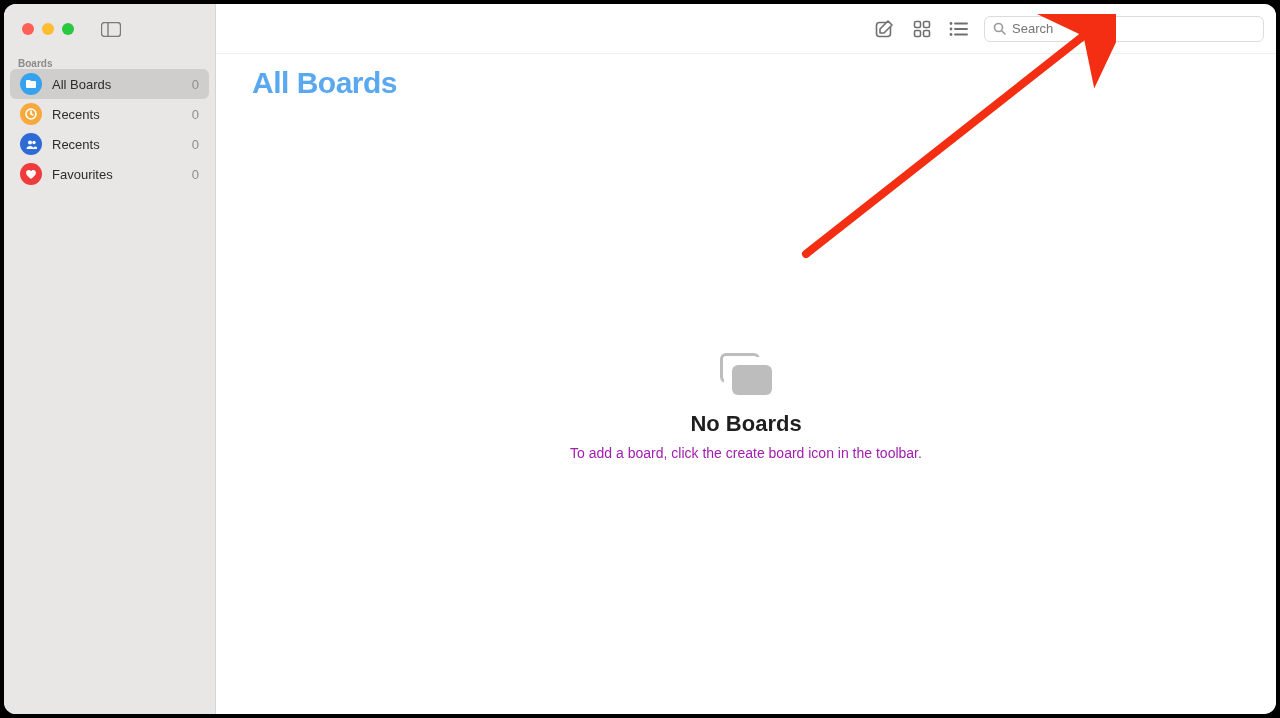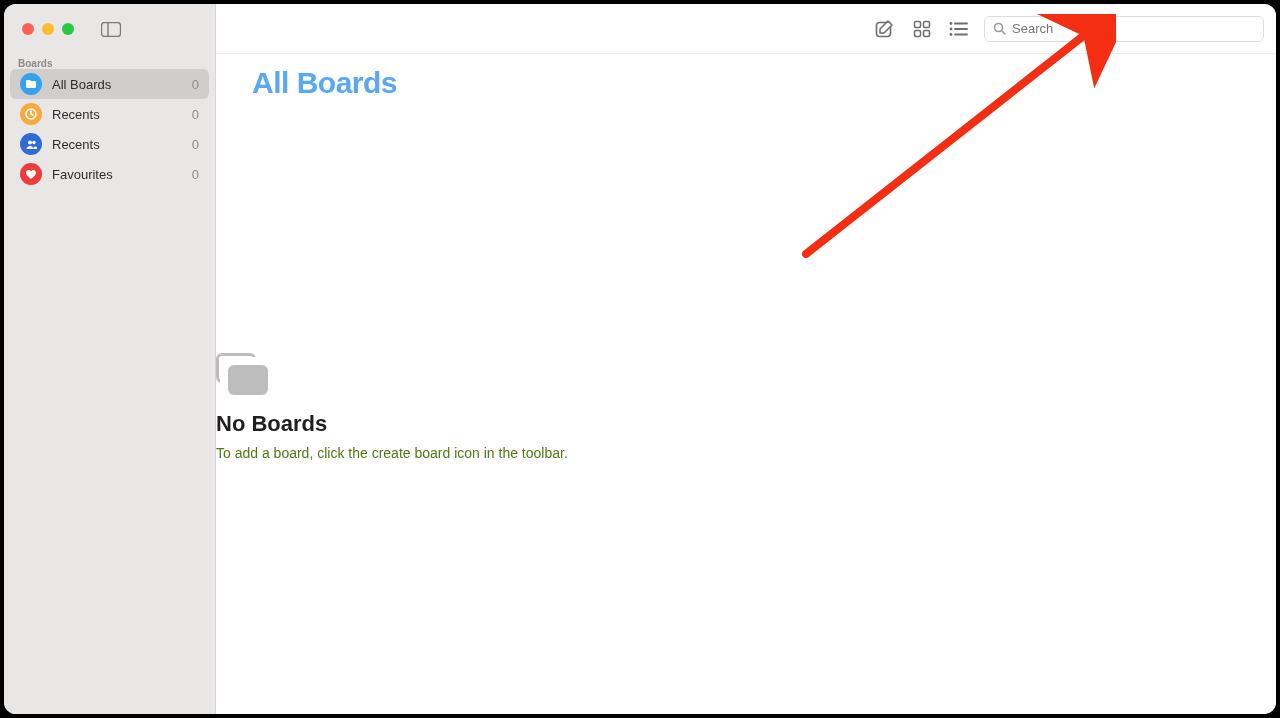--- a/index.html
+++ b/index.html
@@ -121,20 +121,21 @@
     font-weight: 800;
     color: #5aa8ef;
     padding: 12px 0 0 36px;
     letter-spacing: -0.5px;
   }
 
   .empty {
     flex: 1;
     display: flex;
     flex-direction: column;
+    align-items: center;
     justify-content: center;
     gap: 8px;
     color: #9a9a9a;
   }
   .empty-icon {
     width: 52px; height: 42px;
     position: relative;
     margin-bottom: 8px;
   }
   .empty-icon .back, .empty-icon .front {
@@ -153,21 +154,21 @@
     right: 0; bottom: 0;
     box-shadow: -4px -4px 0 4px #fff;
   }
   .empty-title {
     font-size: 22px;
     font-weight: 800;
     color: #1f1f1f;
   }
   .empty-sub {
     font-size: 14px;
-    color: #4d7c0f;
+    color: #a21caf;
   }
 
   
   .arrow {
     position: absolute;
     left: 580px;
     top: 10px;
     pointer-events: none;
   }
 </style>

